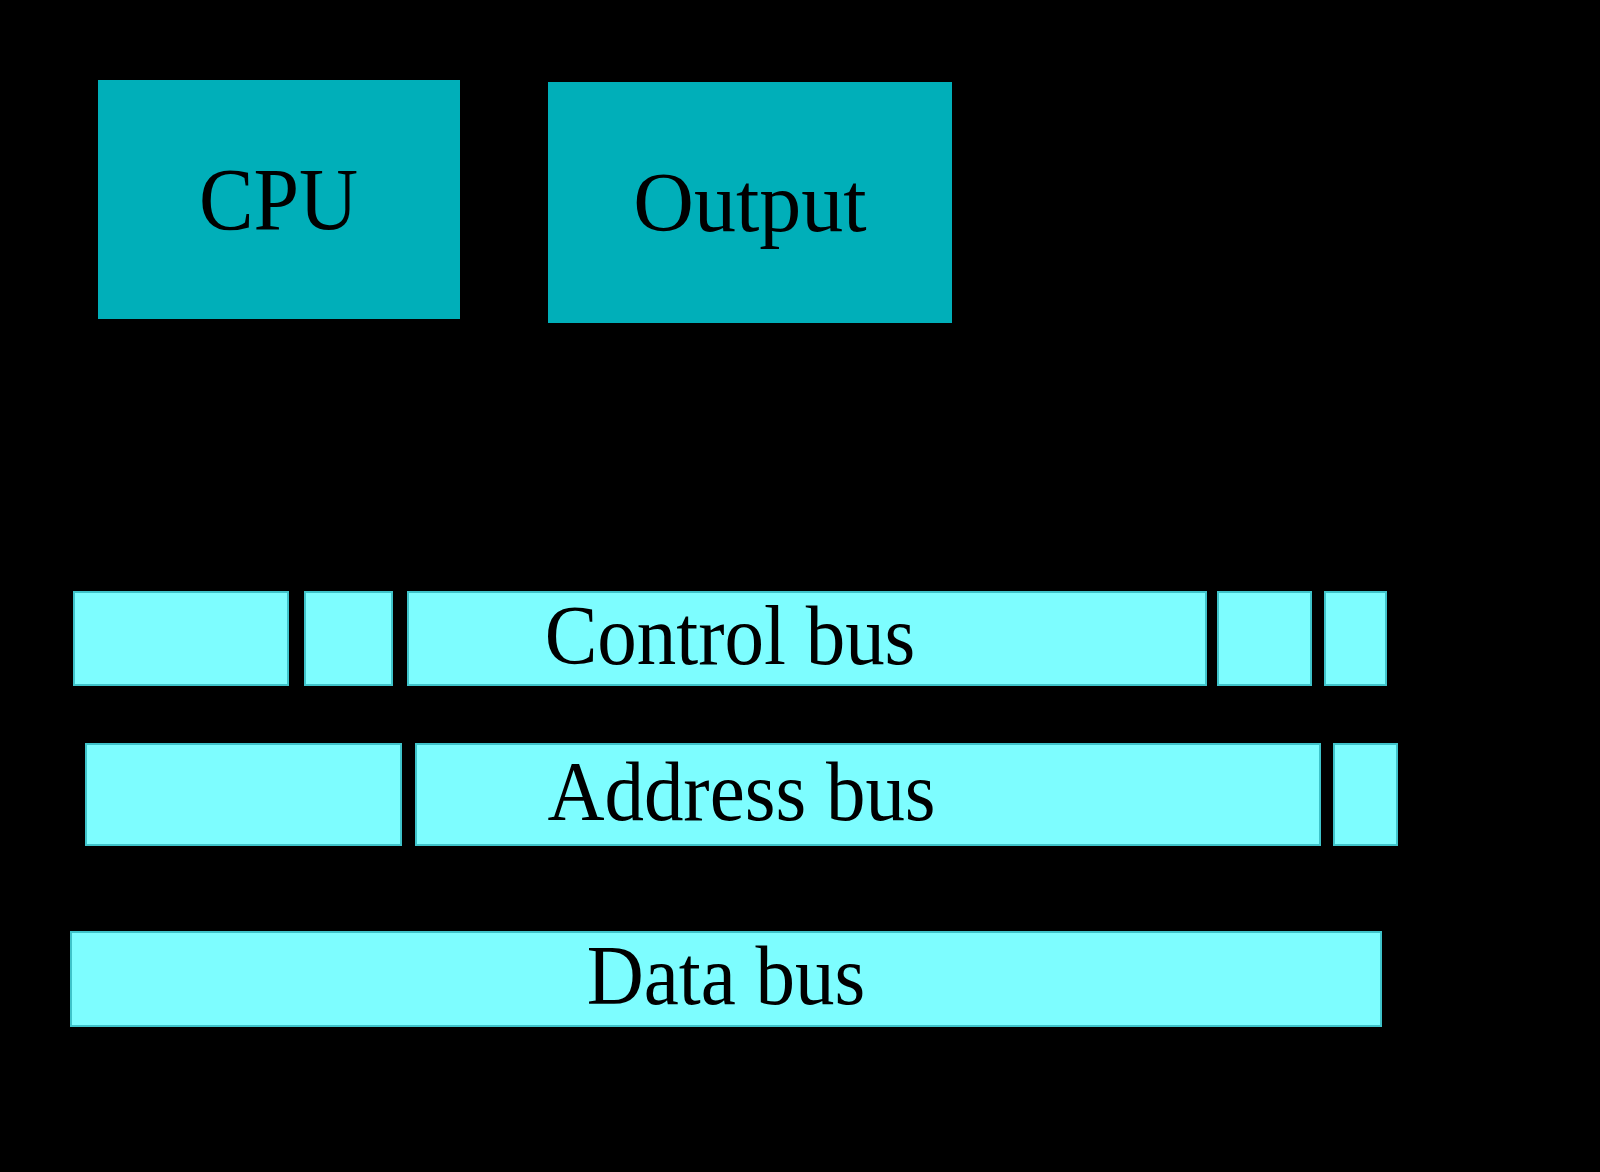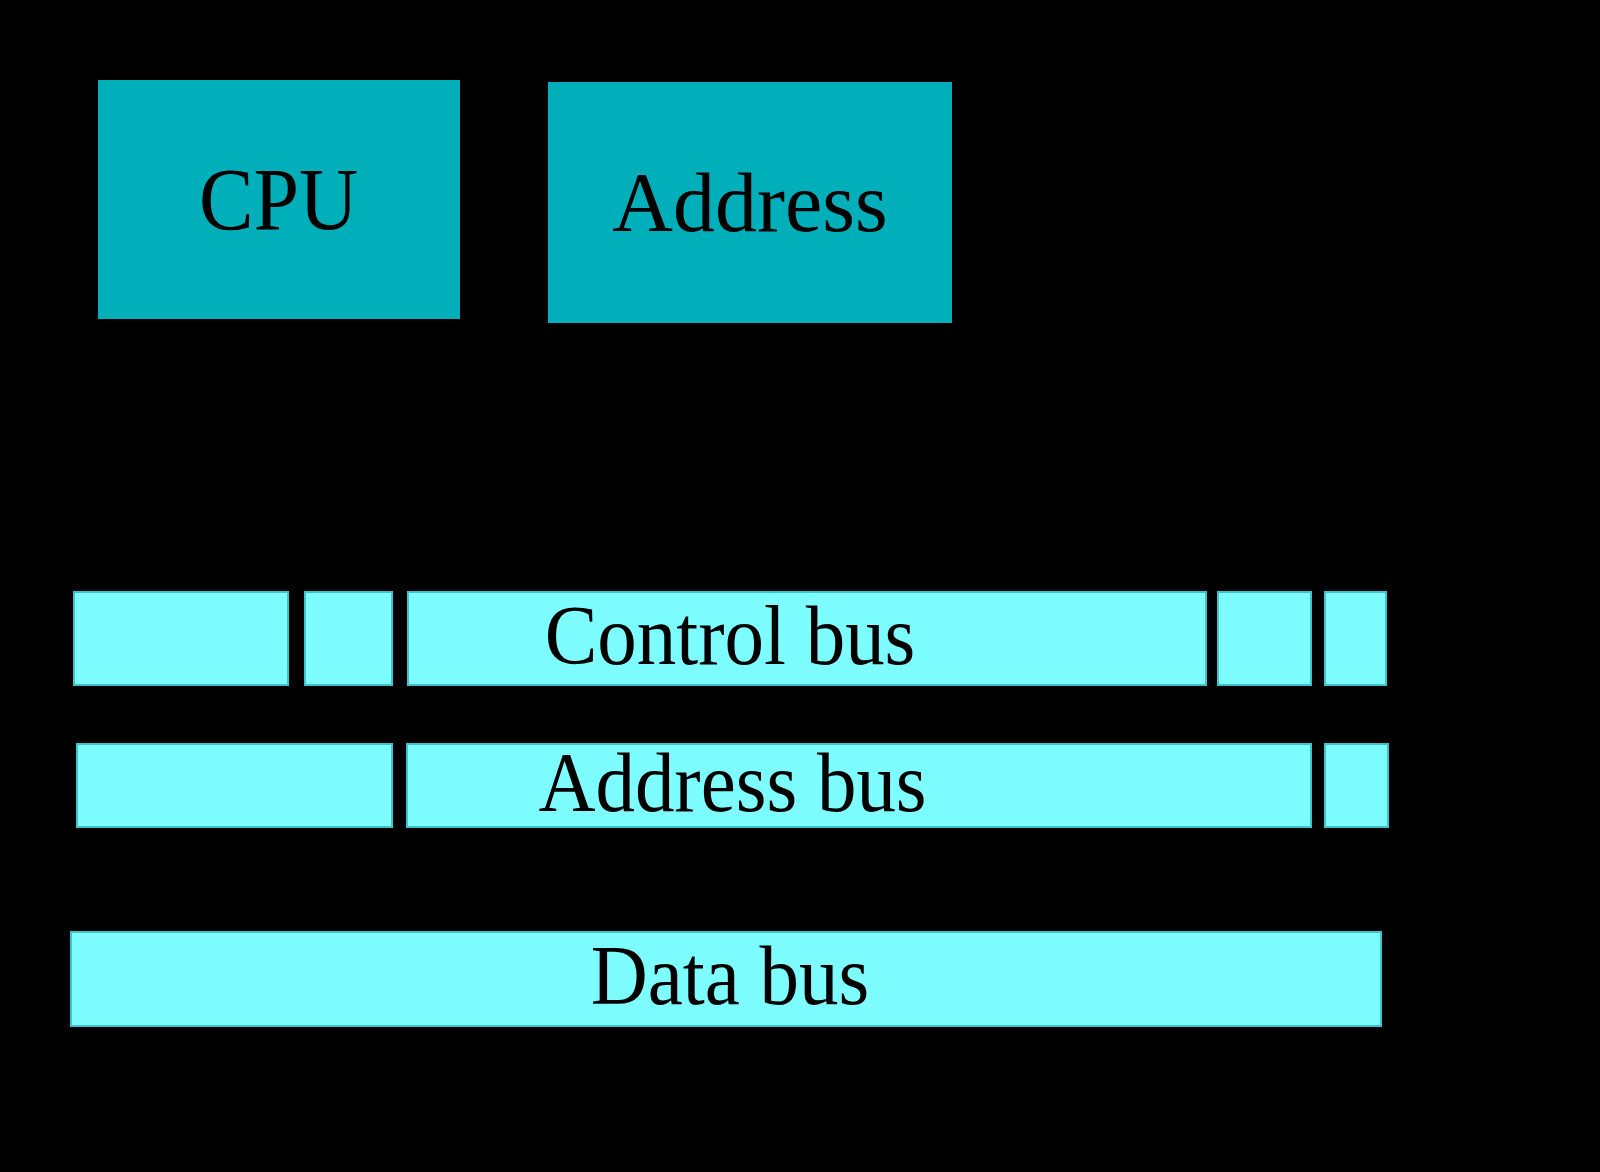--- a/index.html
+++ b/index.html
@@ -22,22 +22,22 @@
   #box-io{
     left:1025px;top:80px;width:427px;height:240px;
     font-size:66px;line-height:90px;letter-spacing:2px;
     justify-content:flex-start;padding-left:34px;box-sizing:border-box;
   }
   .component .label{white-space:pre-line;}
   .condensed{transform:scaleX(0.93);transform-origin:center;}
   
   .bus{position:absolute;font-size:84px;}
   #bus-control{left:73px;top:555px;width:1314px;height:95px;margin-top:36px;}
-  #bus-address{left:76px;top:743px;width:1313px;height:85px;}
-  #bus-data{left:70px;top:931px;width:1312px;height:96px;padding-left:8px;}
+  #bus-address{left:85px;top:743px;width:1313px;height:103px;}
+  #bus-data{left:70px;top:931px;width:1312px;height:96px;}
   .seg{
     position:absolute;top:0;bottom:0;
     background:var(--bus_fill,#7dfdff);
     border:2px solid var(--bus_border,#3fc3ca);
     box-sizing:border-box;
   }
   .bus .buslabel{
     position:absolute;left:0;right:0;top:50%;
     transform:translateY(-54%) scaleX(0.94);
     text-align:center;z-index:2;
@@ -46,21 +46,21 @@
 </head>
 <body>
 
 <div id="canvas">
 
   <div class="component" id="box-cpu">
     <span class="label condensed">CPU</span>
   </div>
 
   <div class="component" id="box-memory">
-    <span class="label">Address</span>
+    <span class="label">Output</span>
   </div>
 
 
   <div class="bus" id="bus-control">
     <div class="seg" style="left:0;width:216px;"></div>
     <div class="seg" style="left:231px;width:89px;"></div>
     <div class="seg" style="left:334px;width:800px;"></div>
     <div class="seg" style="left:1144px;width:95px;"></div>
     <div class="seg" style="left:1251px;width:63px;"></div>
     <span class="buslabel">Control bus</span>

